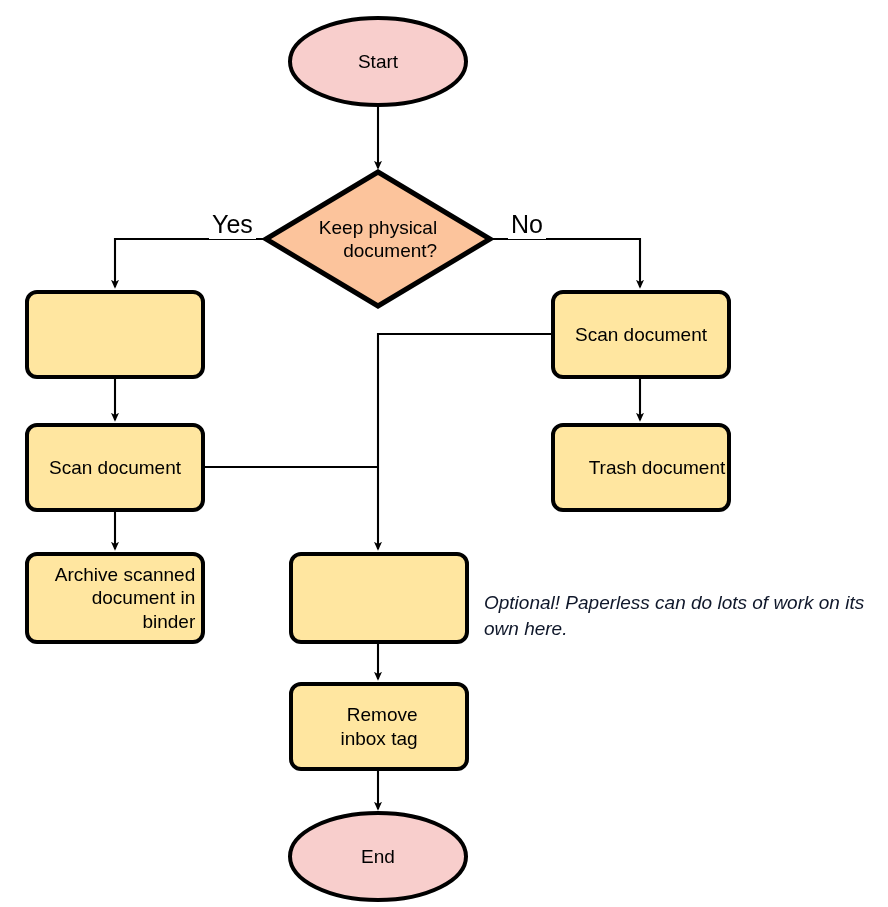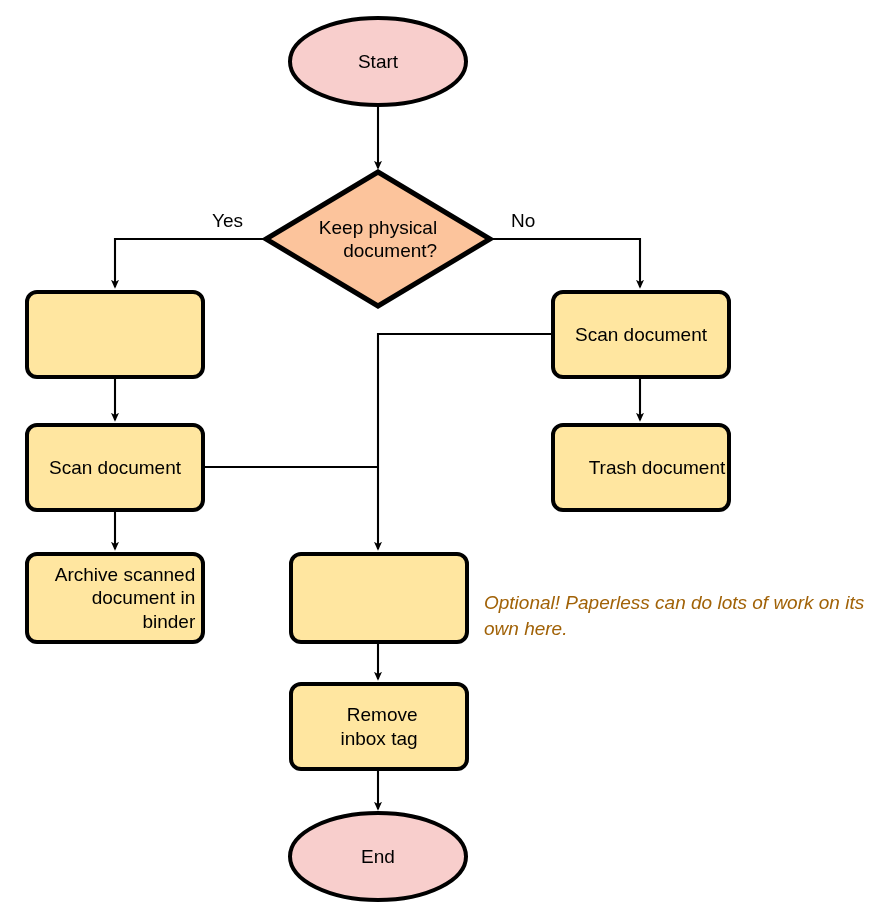--- a/index.html
+++ b/index.html
@@ -35,33 +35,33 @@
     font-family: "Liberation Sans", sans-serif;
     font-size: 19px;
     line-height: 1.22;
     color: #000000;
     white-space: pre-line;
     pointer-events: none;
   }
   .edge-label {
     position: absolute;
     font-family: "Liberation Sans", sans-serif;
-    font-size: 19px;
+    font-size: 25px;
     color: #000000;
     background: #ffffff;
     padding: 0 3px;
     white-space: nowrap;
   }
   .note-text {
     position: absolute;
     font-family: "Liberation Sans", sans-serif;
     font-size: 19px;
     font-style: italic;
     line-height: 1.35;
-    color: #a16207;
+    color: #0f172a;
     width: 404px;
   }
 </style>
 </head>
 <body>
 
 <div id="flowchart-canvas">
 
   <svg id="flow-svg" viewBox="0 0 888 907" xmlns="http://www.w3.org/2000/svg">
     <defs>

